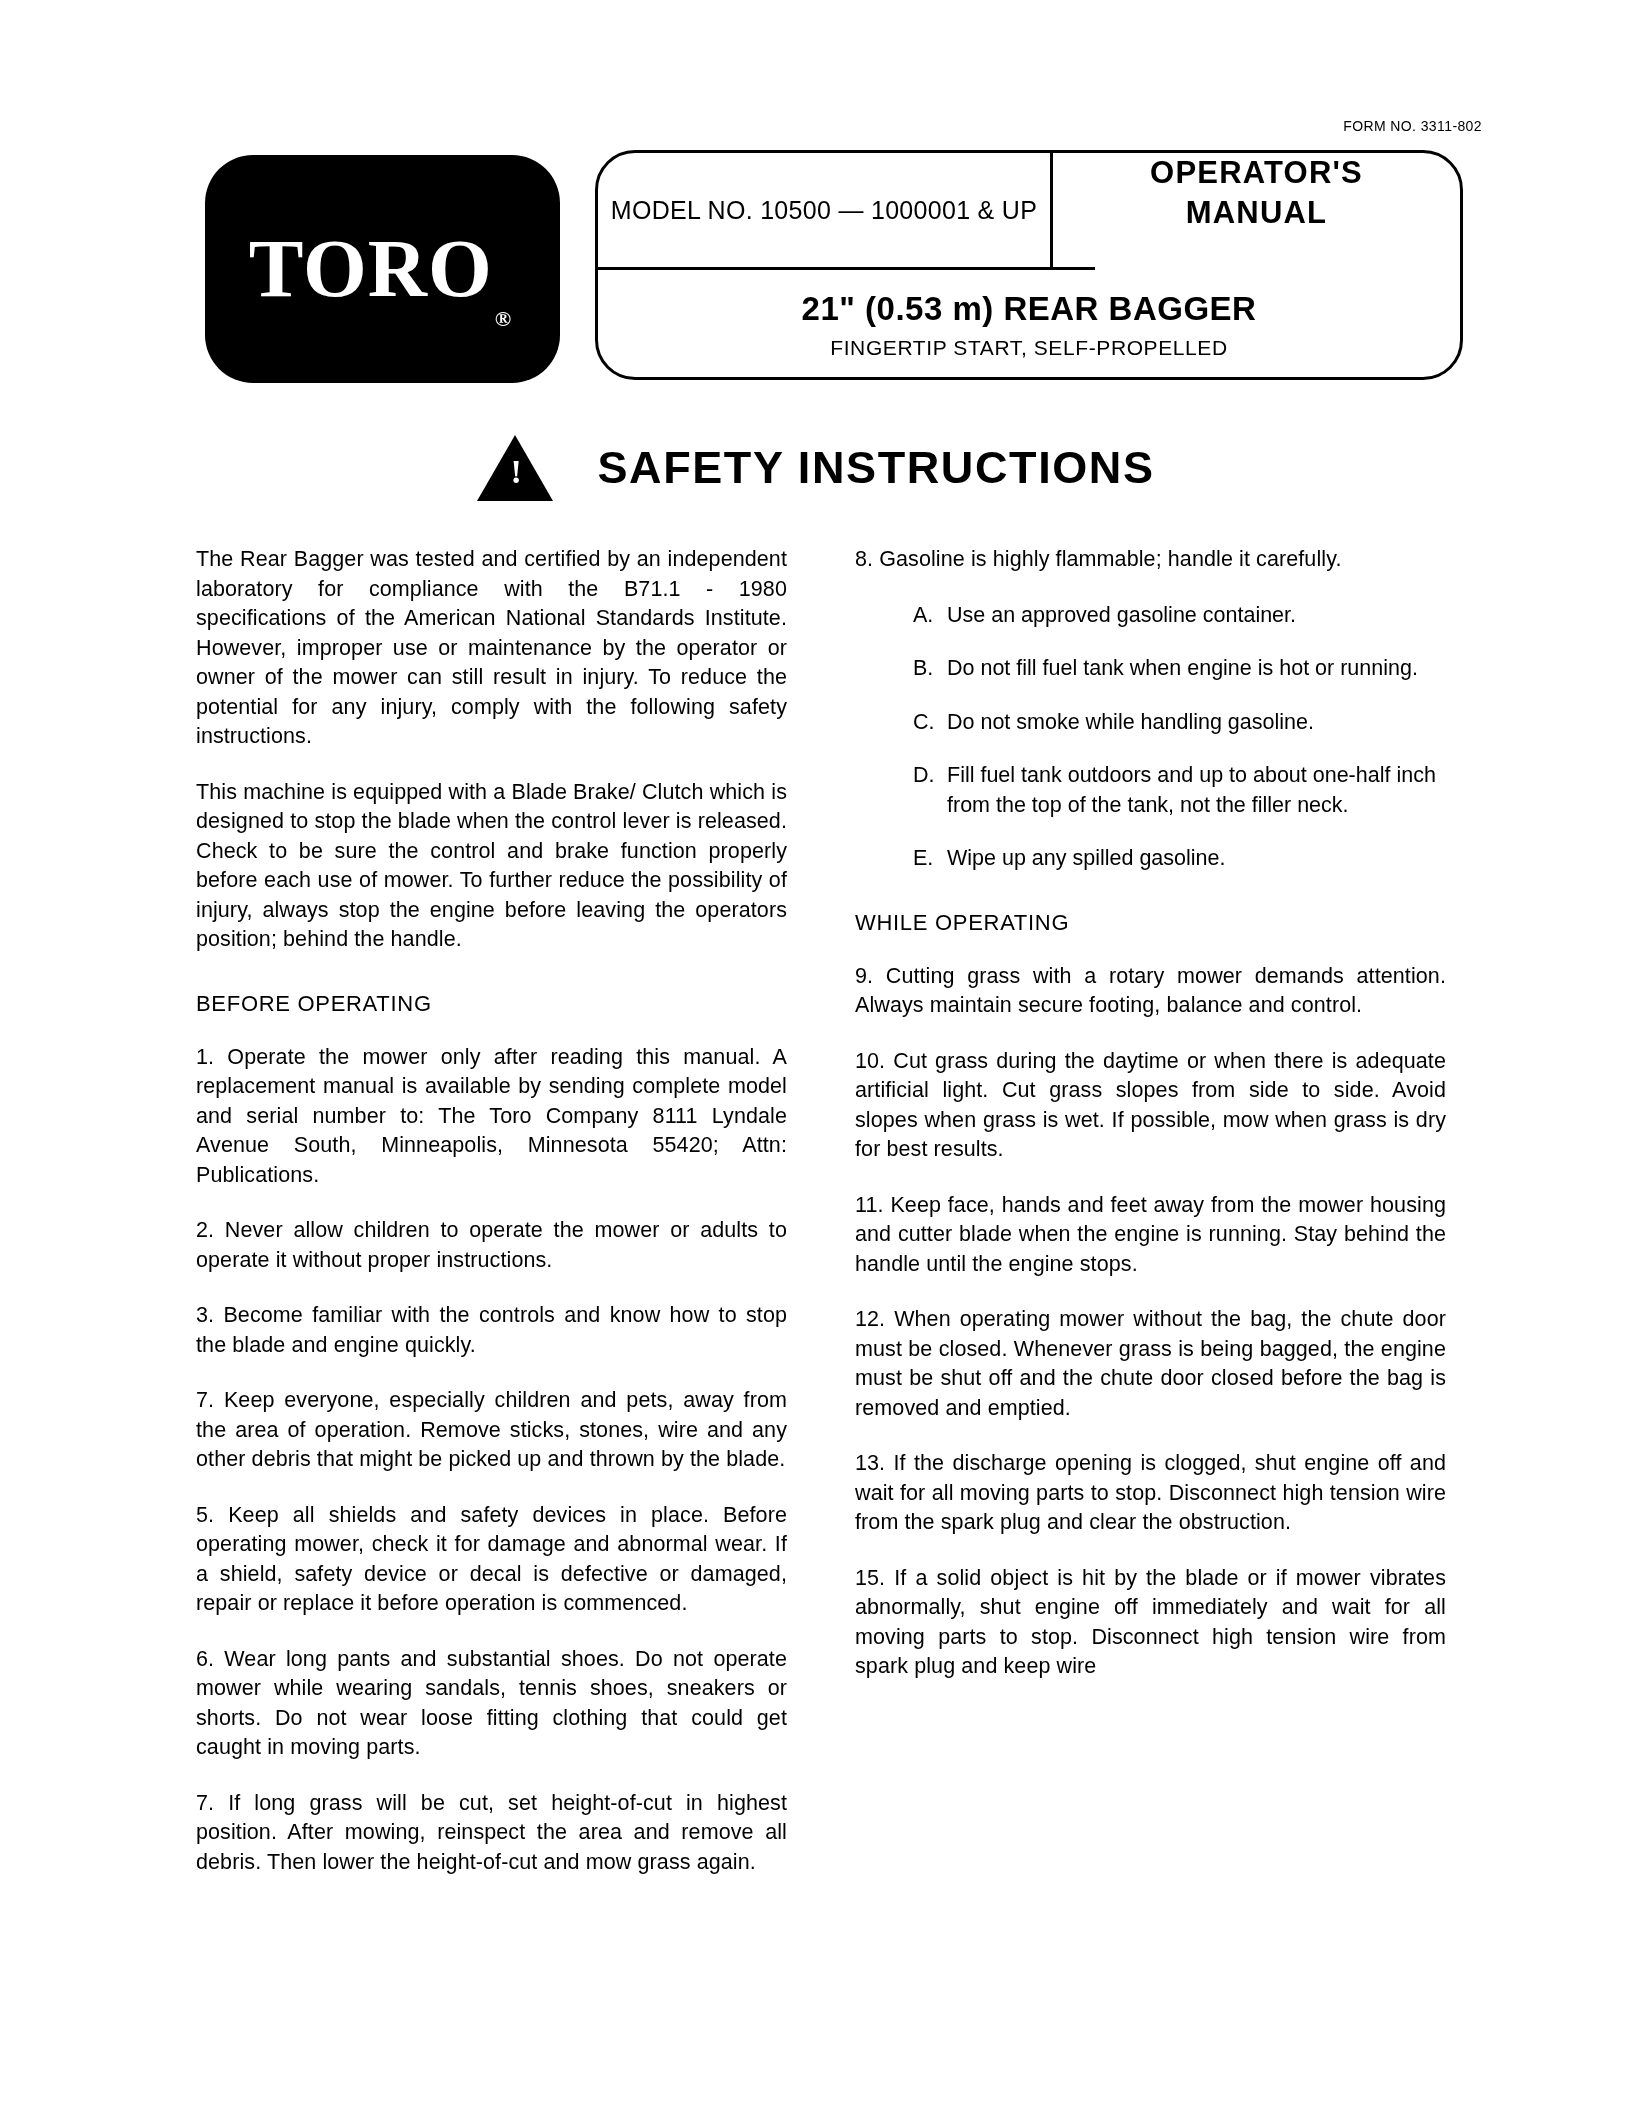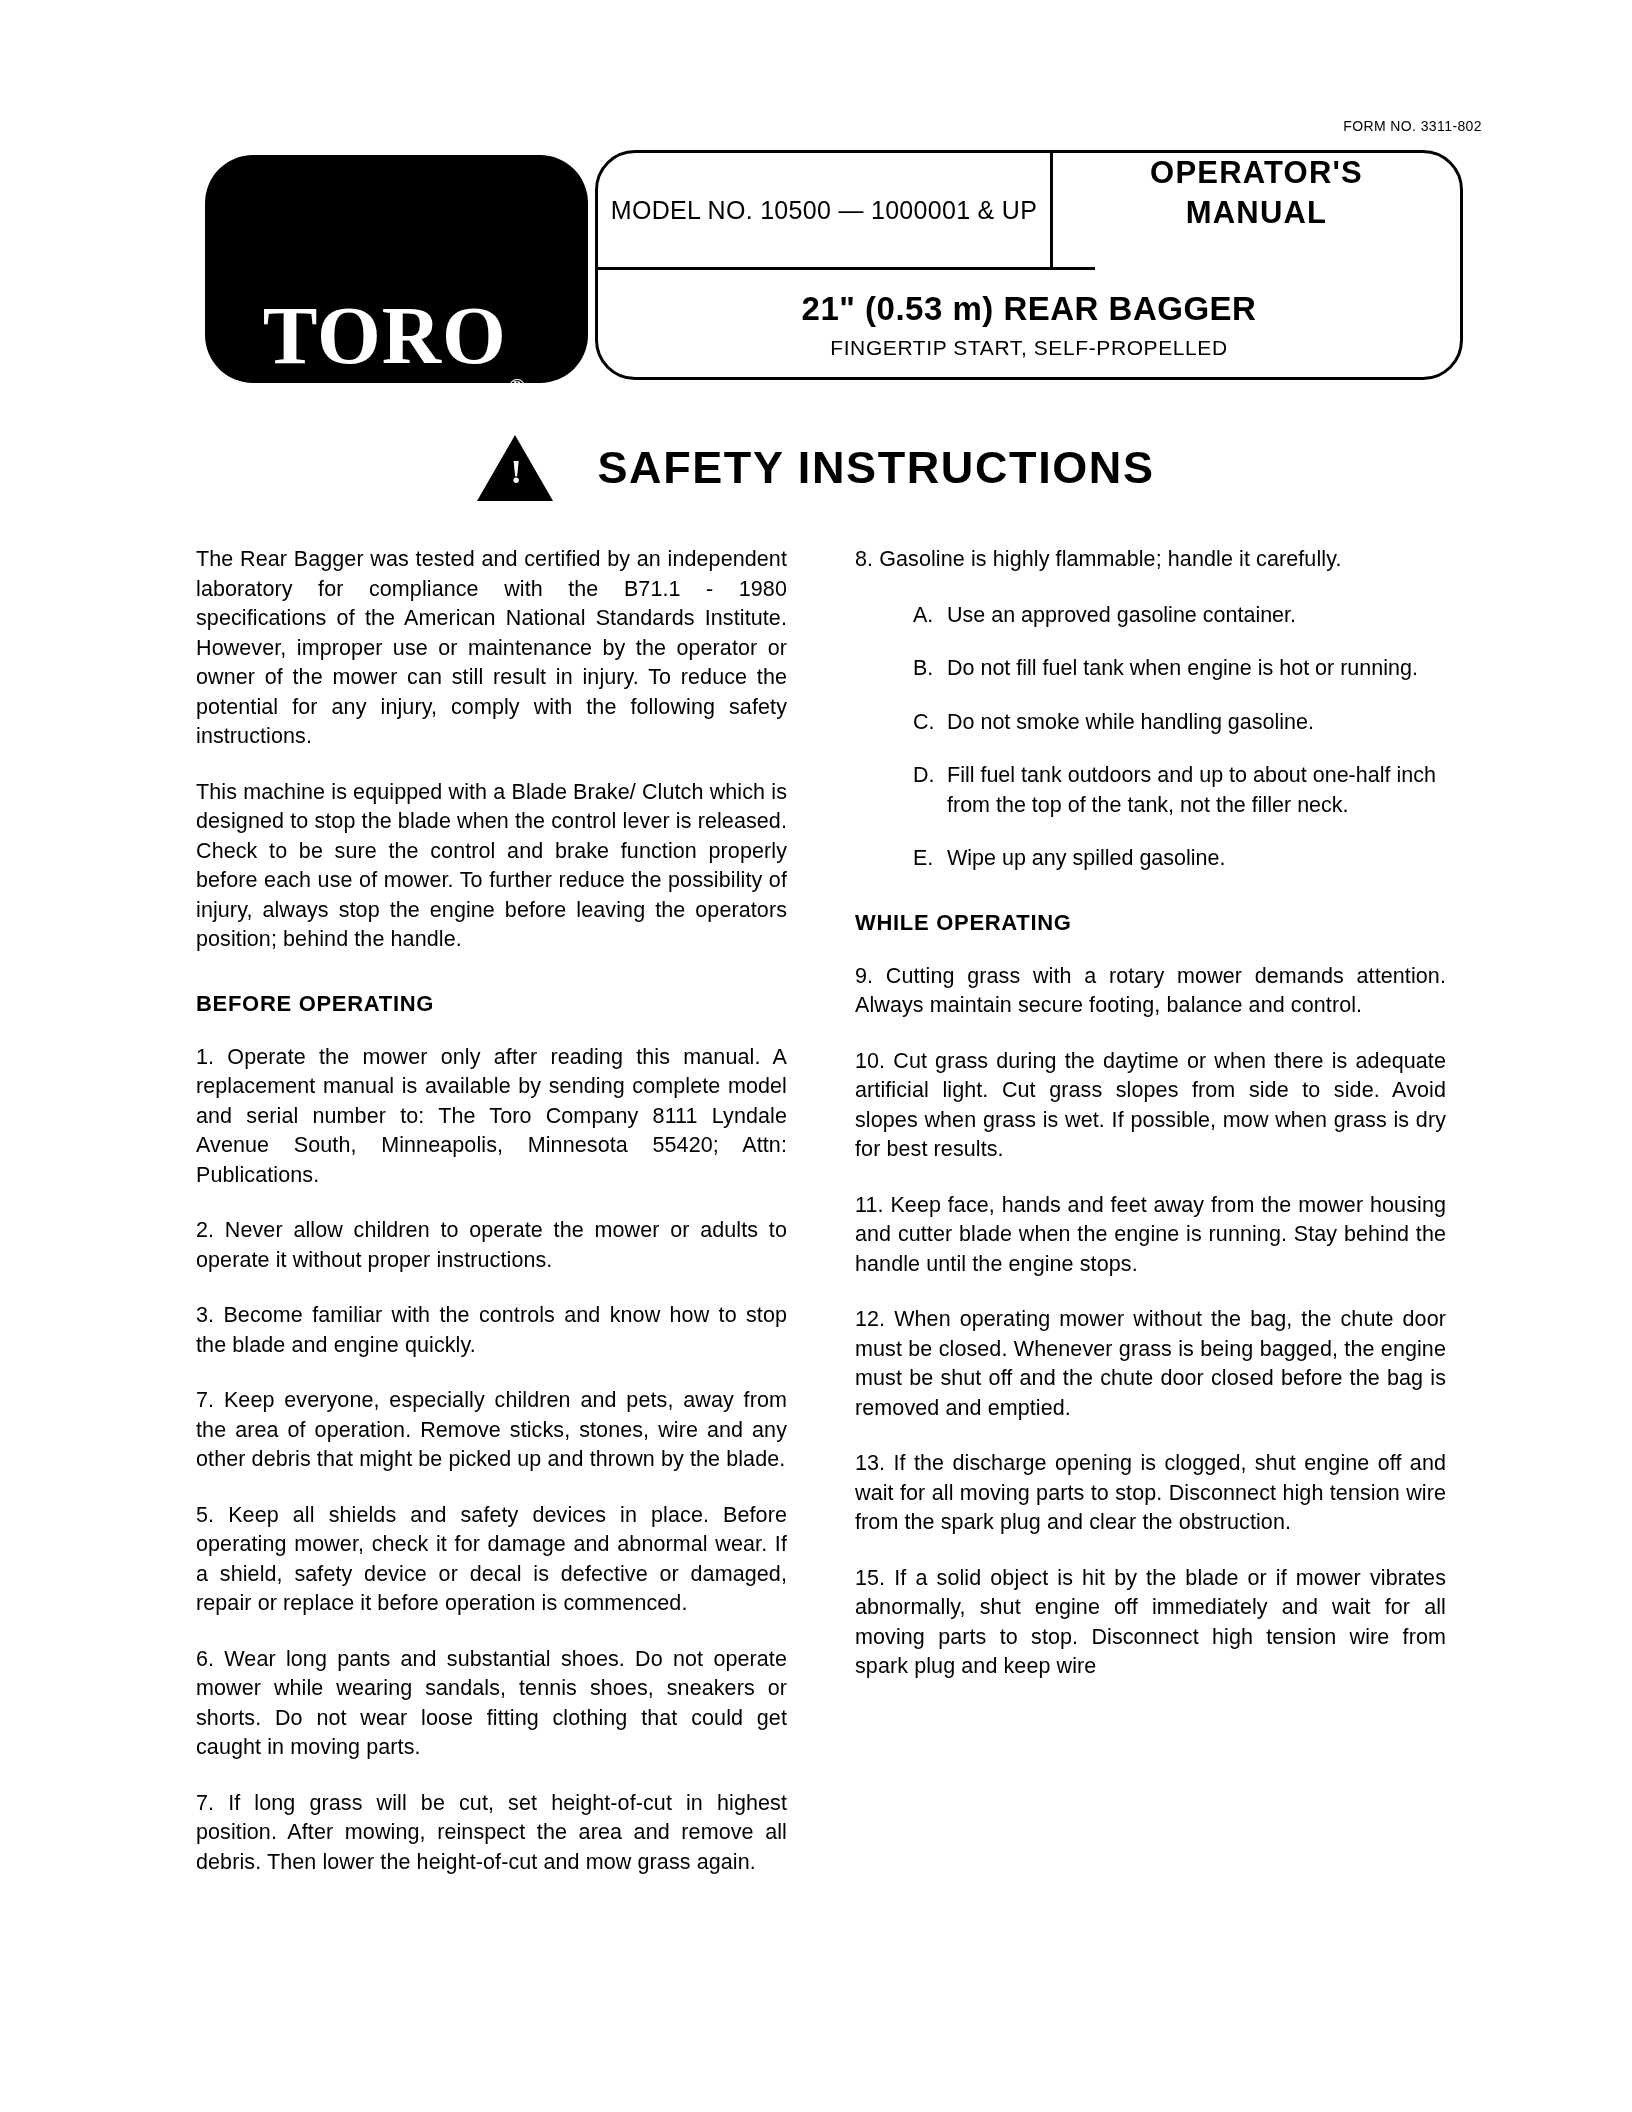--- a/index.html
+++ b/index.html
@@ -37,26 +37,26 @@
     top: 150px;
     left: 205px;
     width: 1260px;
     height: 240px;
   }
 
   .logo-box {
     position: absolute;
     left: 0;
     top: 5px;
-    width: 383px;
+    width: 355px;
     height: 228px;
     background: #000000;
     border-radius: 48px;
     display: flex;
-    align-items: flex-end;
+    align-items: center;
     justify-content: center;
   }
   .logo-text {
     color: #ffffff;
     font-family: "Liberation Serif", serif;
     font-weight: bold;
     font-size: 82px;
     letter-spacing: 1px;
     position: relative;
     padding-right: 6px;
@@ -196,21 +196,21 @@
     margin: 0 0 26px 0;
     font-size: 21.5px;
     line-height: 29.5px;
     text-align: justify;
     text-justify: inter-word;
     letter-spacing: 0.1px;
   }
   p.body:last-child { margin-bottom: 0; }
   .heading {
     font-size: 22px;
-    font-weight: bold;
+    font-weight: normal;
     letter-spacing: 0.7px;
     margin: 36px 0 26px 0;
   }
   .sub-list {
     margin: 0 0 26px 0;
     padding-left: 58px;
   }
   .sub-item {
     display: flex;
     margin-bottom: 24px;

